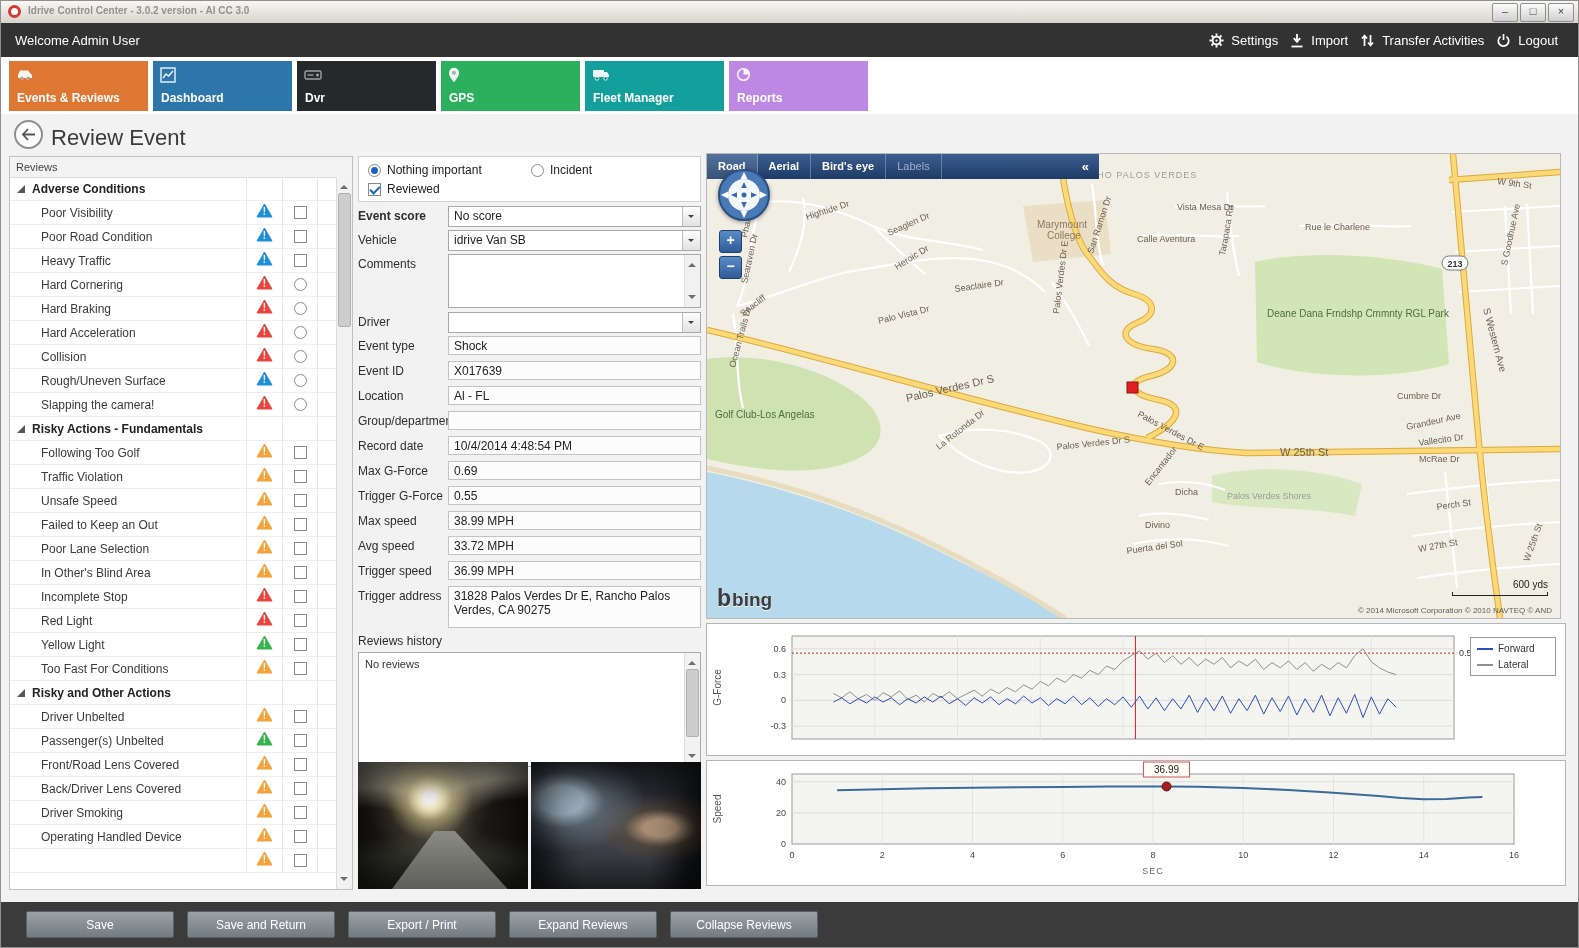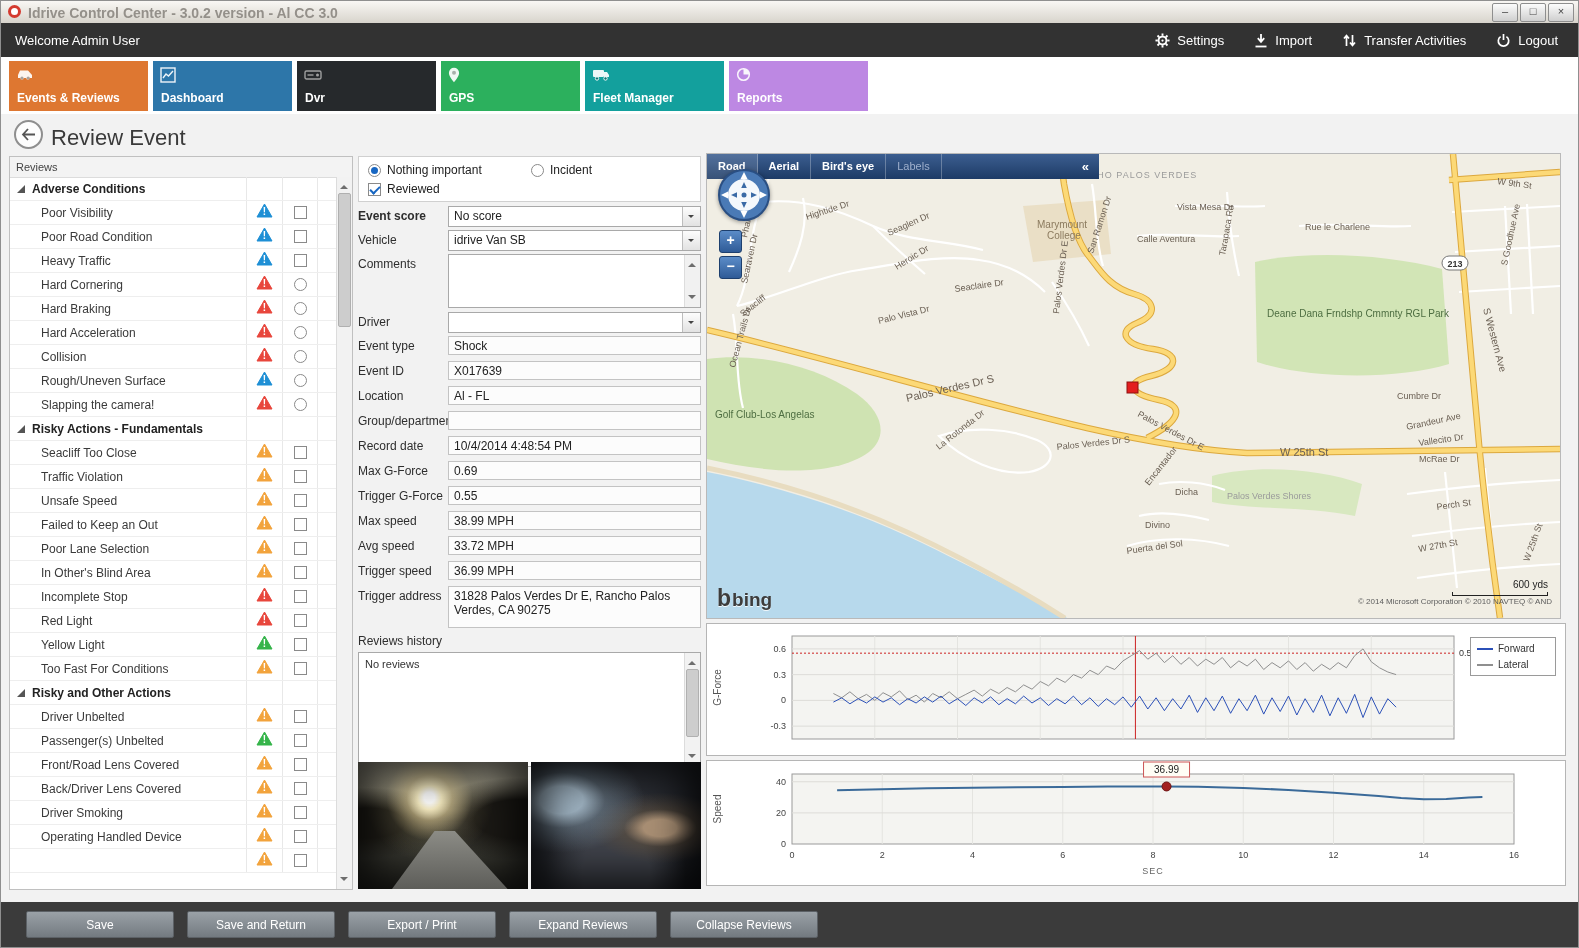--- a/index.html
+++ b/index.html
@@ -1,28 +1,28 @@
 <!DOCTYPE html>
 <html><head>
 <meta charset="utf-8">
 <style>
   html,body{margin:0;padding:0;background:#cfcfcf;}
   #app{position:relative;width:1579px;height:948px;background:#f2f2f2;font-family:"Liberation Sans",sans-serif;overflow:hidden;border:1px solid #8f8f8f;box-sizing:border-box;}
 
   
   #titlebar{position:absolute;left:0;top:0;right:0;height:22px;background:linear-gradient(#f9f7f4,#d8d4cc);border-bottom:1px solid #b9b5ad;}
   .app-icon{position:absolute;left:7px;top:4px;width:13px;height:13px;border-radius:50%;border:3px solid #d43a2f;background:#fff;box-sizing:border-box;}
-  .title-text{position:absolute;left:27px;top:4px;font-size:14px;font-weight:bold;color:#94908a;}
+  .title-text{position:absolute;left:27px;top:4px;font-size:10px;font-weight:bold;color:#94908a;}
   .win-btns{position:absolute;right:4px;top:2px;display:flex;gap:2px;}
   .wbtn{width:24px;height:17px;background:linear-gradient(#fcfcfc,#cfcfcf);border:1px solid #8e8e8e;border-radius:2px;font-size:11px;line-height:15px;text-align:center;color:#444;cursor:pointer;}
 
   
   #menubar{position:absolute;left:0;top:22px;right:0;height:34px;background:#323232;display:flex;align-items:center;}
   .welcome{color:#fff;font-size:13px;margin-left:14px;}
-  #menu-actions{margin-left:auto;display:flex;align-items:center;gap:30px;margin-right:20px;}
+  #menu-actions{margin-left:auto;display:flex;align-items:center;gap:12px;margin-right:20px;}
   .menu-item{display:flex;align-items:center;gap:7px;color:#fff;font-size:13px;cursor:pointer;}
   .mi-icon{display:flex;align-items:center;}
 
   
   #tabsrow{position:absolute;left:0;top:56px;right:0;height:57px;background:#fff;}
   #nav-tabs{position:absolute;left:8px;top:4px;display:flex;gap:5px;}
   .tab{width:139px;height:50px;position:relative;color:#fff;cursor:pointer;}
   .tab-label{position:absolute;left:8px;bottom:6px;font-size:12px;font-weight:bold;}
   .tab-icon{position:absolute;left:7px;top:6px;opacity:.92;}
 
@@ -98,21 +98,21 @@
   .vm.disabled{color:#9fb0cd;font-weight:normal;}
   .collapse{margin-left:auto;padding:0 10px;font-size:13px;cursor:pointer;}
   #compass{position:absolute;left:10px;top:14px;z-index:6;cursor:pointer;filter:drop-shadow(0 1px 2px rgba(0,0,0,.4));}
   #zoomctl{position:absolute;left:12px;top:76px;z-index:6;display:flex;flex-direction:column;gap:3px;}
   .zoombtn{width:21px;height:21px;background:linear-gradient(#5b8cc8,#2f5b97);border:1px solid #1d3f6e;border-radius:3px;color:#fff;font-size:14px;font-weight:bold;line-height:19px;text-align:center;cursor:pointer;}
   #bing-logo{position:absolute;left:10px;bottom:6px;z-index:5;color:#3c3c3c;font-weight:bold;display:flex;align-items:baseline;text-shadow:0 1px 0 rgba(255,255,255,.8);}
   .bing-b{font-size:23px;margin-right:1px;}
   .bing-rest{font-size:19px;}
   #map-scale{position:absolute;right:12px;bottom:22px;z-index:5;font-size:10px;color:#222;text-align:right;}
   .scalebar{margin-top:2px;width:96px;height:4px;border:1px solid #222;border-top:none;box-sizing:border-box;}
-  #map-copyright{position:absolute;right:8px;bottom:12px;z-index:5;font-size:8px;color:#5d5d5d;}
+  #map-copyright{position:absolute;right:8px;bottom:3px;z-index:5;font-size:8px;color:#5d5d5d;}
 
   
   #gchart,#schart{position:absolute;left:705px;width:860px;background:#fff;border:1px solid #b5b5b5;box-sizing:border-box;}
   #gchart{top:622px;height:133px;}
   #schart{top:759px;height:126px;}
   #glegend{position:absolute;right:9px;top:13px;width:72px;border:1px solid #9a9a9a;background:#fff;padding:5px 6px;font-size:10px;color:#333;display:flex;flex-direction:column;gap:5px;}
   .lg-row{display:flex;align-items:center;gap:5px;}
   .lg-swatch{width:16px;height:2px;display:inline-block;flex:none;}
 
   
@@ -375,21 +375,21 @@
           <span class="pcol"></span>
         </div>
         <div class="trow group">
           <span class="caret"></span>
           <span class="glabel">Risky Actions - Fundamentals</span>
           <span class="icol"></span>
           <span class="ccol"></span>
           <span class="pcol"></span>
         </div>
         <div class="trow item">
-          <span class="ilabel">Seacliff Too Close</span>
+          <span class="ilabel">Following Too Golf</span>
           <span class="icol">
             <span><svg width="17" height="15" viewBox="0 0 17 15">
                 <path d="M8.5 1 L16 14 L1 14 Z" fill="#f2a33c" stroke="#f2a33c"></path>
                 <text x="8.5" y="12" text-anchor="middle" font-size="10" font-weight="bold" fill="#fff">!</text>
               </svg></span>
           </span>
           <span class="ccol">
             <span class="cb"></span>
           </span>
           <span class="pcol"></span>

